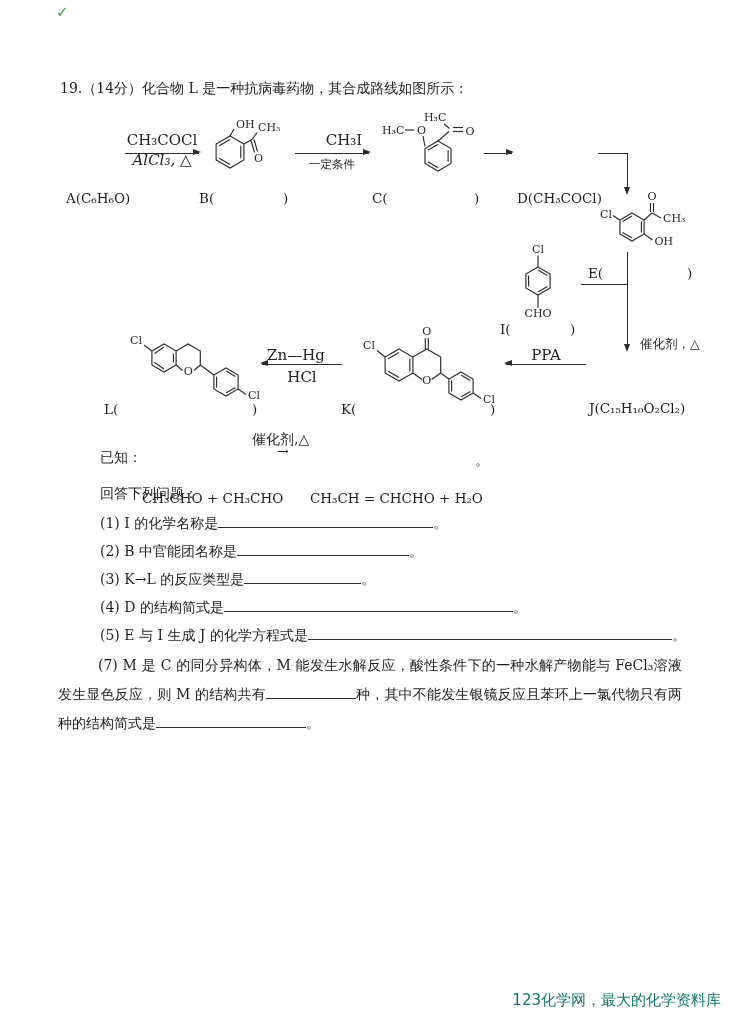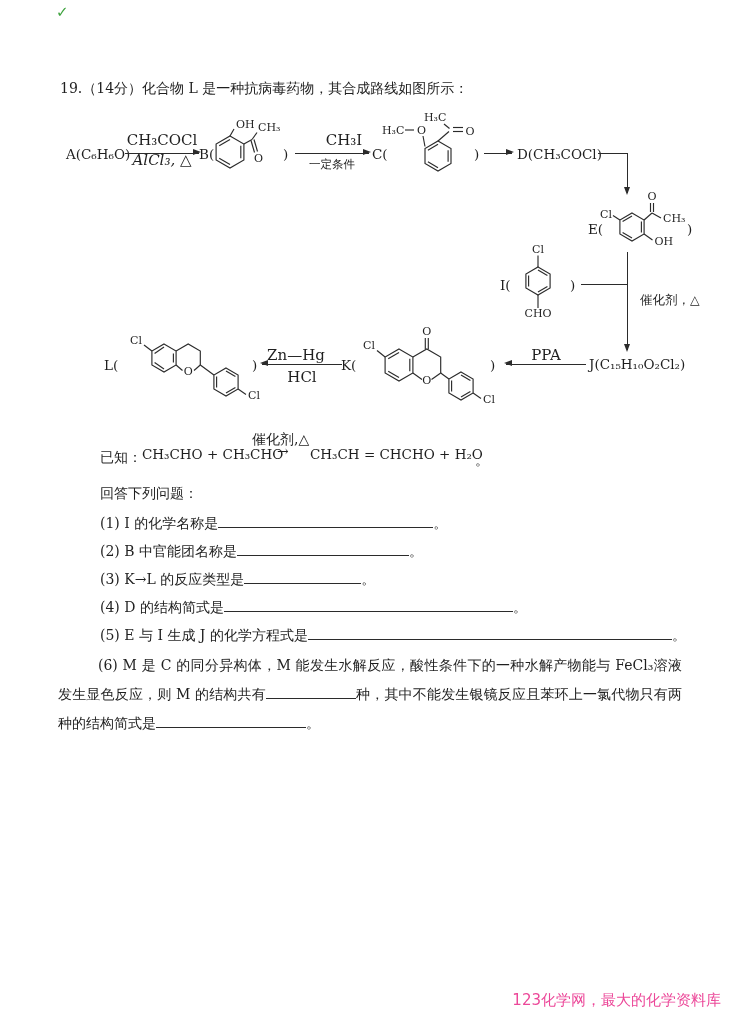--- a/index.html
+++ b/index.html
@@ -1,19 +1,19 @@
 <!DOCTYPE html>
 <html><head>
 <meta charset="utf-8">
 <style>
   html,body{margin:0;padding:0;background:#ffffff;}
   .page{position:relative;width:737px;height:1020px;background:#ffffff;overflow:hidden;
         font-family:"DejaVu Serif","Liberation Serif",serif;color:#1f1f1f;}
   .abs{position:absolute;white-space:nowrap;}
-  .lbl{position:absolute;white-space:nowrap;font-size:13.5px;}
+  .lbl{position:absolute;white-space:nowrap;font-size:13.5px;margin-top:44px;}
   .cn{font-size:14px;}
   .check{position:absolute;left:56px;top:3px;font-size:15px;color:#3fa33f;
          font-family:"DejaVu Sans","Liberation Sans",sans-serif;}
   
   .hl{position:absolute;height:0;border-top:1.2px solid #2b2b2b;}
   .vl{position:absolute;width:0;border-left:1.2px solid #2b2b2b;}
   .ar::after{content:"";position:absolute;right:-2px;top:-4.6px;width:0;height:0;
              border-top:3.6px solid transparent;border-bottom:3.6px solid transparent;
              border-left:8px solid #2b2b2b;}
   .al::before{content:"";position:absolute;left:-2px;top:-4.6px;width:0;height:0;
@@ -25,21 +25,21 @@
   .arrlab{position:absolute;text-align:center;font-size:15px;white-space:nowrap;}
   
   svg.chem{position:absolute;overflow:visible;}
   svg.chem path,svg.chem line{stroke:#2b2b2b;stroke-width:1.15;fill:none;}
   svg.chem text{font-family:"DejaVu Serif","Liberation Serif",serif;font-size:11px;fill:#1f1f1f;stroke:none;}
   
   .qline{position:absolute;left:100px;font-size:14px;white-space:nowrap;}
   .blank{display:inline-block;border-bottom:1px solid #2b2b2b;height:14px;vertical-align:baseline;}
   .q6{position:absolute;left:58px;top:651px;width:624px;font-size:14px;line-height:29px;
       text-indent:40px;text-align:justify;white-space:normal;}
-  .watermark{position:absolute;right:16px;top:991px;font-size:15px;color:#ec4899;
+  .watermark{position:absolute;right:16px;top:991px;font-size:15px;color:#0f766e;
              font-family:"DejaVu Sans","Liberation Sans",sans-serif;}
 </style>
 </head>
 <body>
 
 <div class="page">
 
   <span class="check">✓</span>
 
   <div class="abs cn" style="left:60px;top:80px;">19.（14分）化合物 L 是一种抗病毒药物，其合成路线如图所示：</div>
@@ -232,18 +232,18 @@
     <span>(3) K→L 的反应类型是</span><span class="blank" style="width:117px;"></span><span>。</span>
   </div>
   <div class="qline" style="top:597px;">
     <span>(4) D 的结构简式是</span><span class="blank" style="width:289px;"></span><span>。</span>
   </div>
   <div class="qline" style="top:625px;">
     <span>(5) E 与 I 生成 J 的化学方程式是</span><span class="blank" style="width:364px;"></span><span>。</span>
   </div>
 
   <div class="q6">
-    <span>(6) M 是 C 的同分异构体，M 能发生水解反应，酸性条件下的一种水解产物能与 FeCl₃溶液发生显色反应，则 M 的结构共有</span><span class="blank" style="width:90px;"></span><span>种，其中不能发生银镜反应且苯环上一氯代物只有两种的结构简式是</span><span class="blank" style="width:150px;"></span><span>。</span>
+    <span>(7) M 是 C 的同分异构体，M 能发生水解反应，酸性条件下的一种水解产物能与 FeCl₃溶液发生显色反应，则 M 的结构共有</span><span class="blank" style="width:90px;"></span><span>种，其中不能发生银镜反应且苯环上一氯代物只有两种的结构简式是</span><span class="blank" style="width:150px;"></span><span>。</span>
   </div>
 
   <div class="watermark">123化学网，最大的化学资料库</div>
 
 </div>
 
 </body></html>

